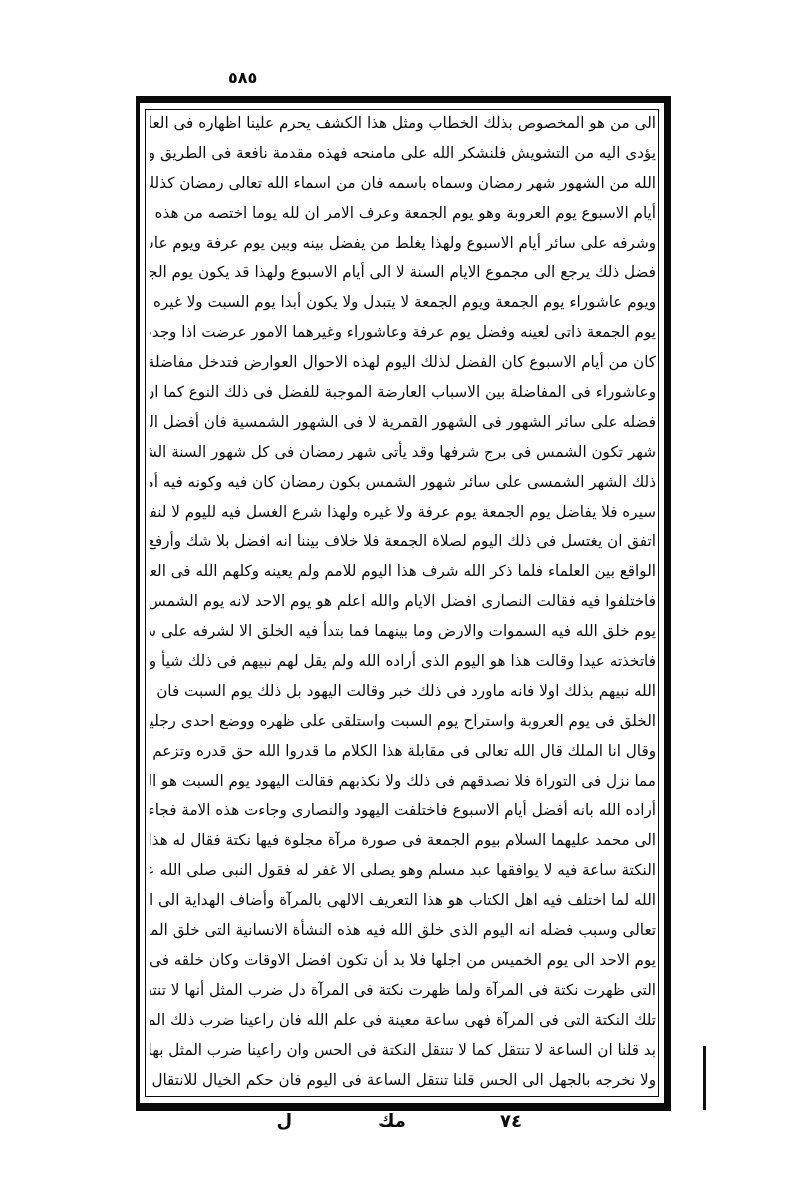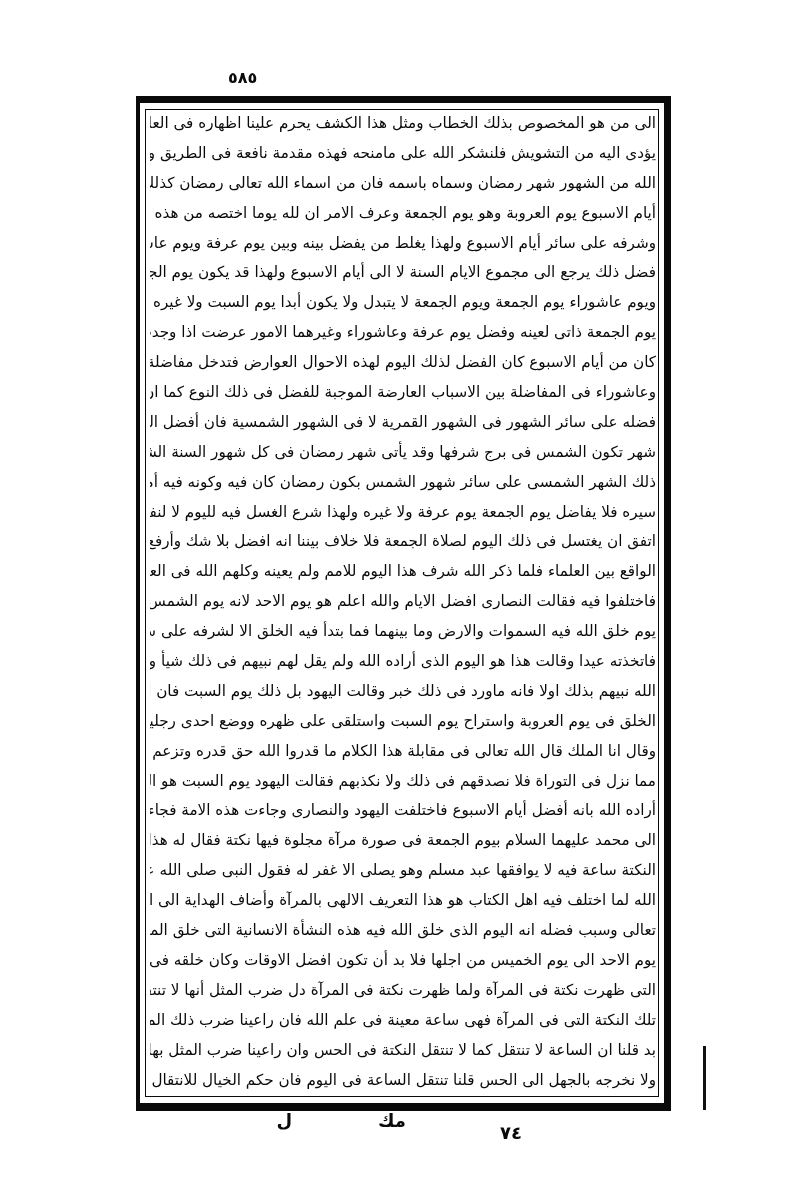--- a/index.html
+++ b/index.html
@@ -13,21 +13,21 @@
   .frame-inner { position: absolute; left: 5px; top: 6px; right: 5px; bottom: 6px;
                  border: 1.5px solid #0a0a0a; }
   .side-rule { position: absolute; left: 703px; top: 1046px; width: 3px; height: 64px; background: #111; }
   .text-body { position: absolute; left: 10px; right: 8px; top: 6px; bottom: 6px;
                direction: rtl; text-align: justify; }
   .line { height: 29.9px; line-height: 29.9px; font-size: 15.2px; white-space: nowrap;
           overflow: hidden; text-align: justify; text-align-last: justify;
           font-family: "DejaVu Sans", sans-serif; }
   .footer { position: absolute; top: 1110px; left: 260px; width: 300px; height: 30px;
             direction: rtl; font-weight: bold; font-size: 18px; }
-  .footer .fn { position: absolute; right: 38px; margin-top: 12px; }
+  .footer .fn { position: absolute; right: 38px; }
   .footer .fsig { position: absolute; right: 154px; }
   .footer .fmark { position: absolute; right: 268px; }
 </style>
 </head>
 <body>
 
 <div class="page-number">٥٨٥</div>
 
 <div class="frame-outer">
   <div class="frame-inner"></div>

